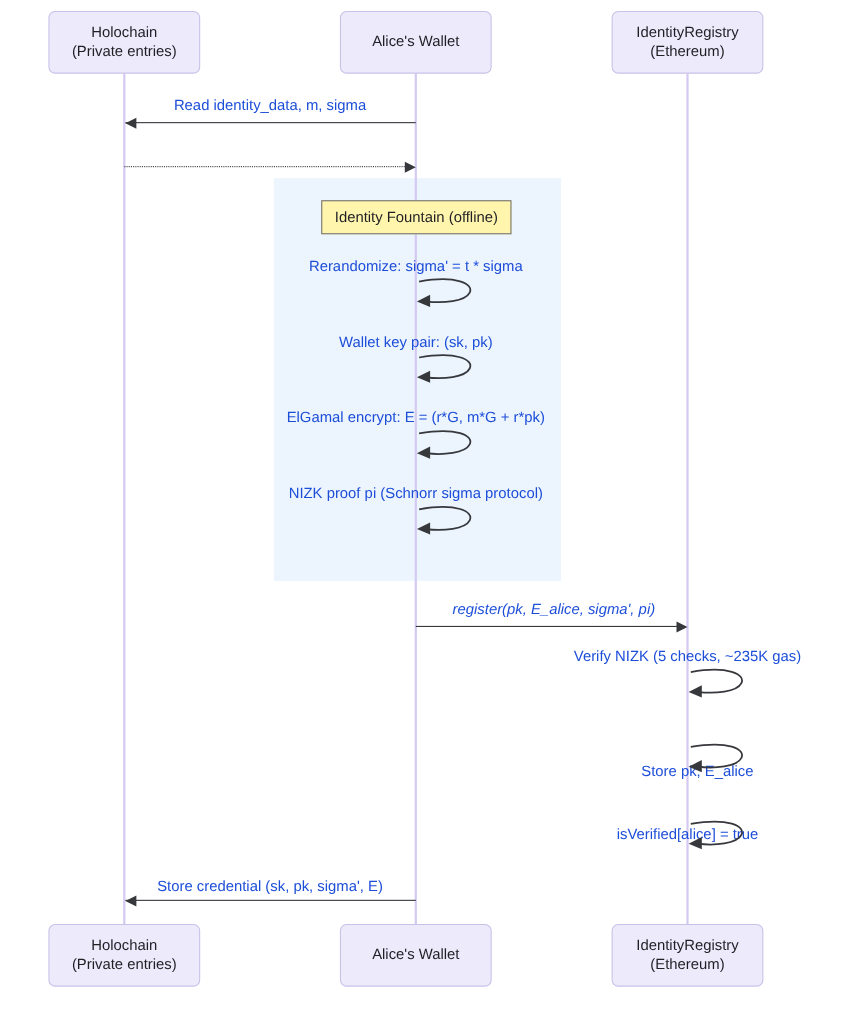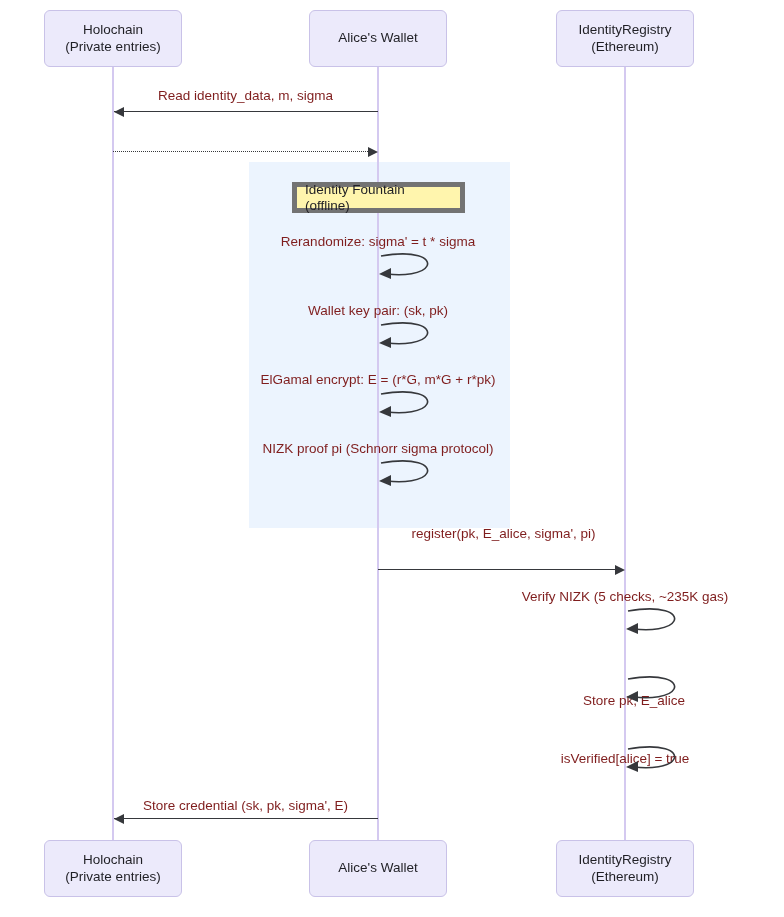--- a/index.html
+++ b/index.html
@@ -43,34 +43,34 @@
     background: #D4C9F0;
   }
   .rect-block {
     position: absolute;
     background: #ECF4FE;
   }
   .note-box {
     position: absolute;
     box-sizing: border-box;
     background: #FFF5AD;
-    border: 5px solid #737373;
+    border: 1px solid #737373;
     display: flex;
     align-items: center;
     justify-content: center;
     color: #1f1f24;
     font-size: 13.5px;
     line-height: 16px;
     padding: 0 8px;
   }
   .msg-label {
     position: absolute;
     font-size: 13.5px;
     line-height: 16px;
-    color: #7f1d1d;
+    color: #1d4ed8;
     white-space: nowrap;
     text-align: center;
   }
   .msg-line {
     position: absolute;
     height: 0;
     border-top: 1.6px solid #36383c;
   }
   .msg-line.dotted {
     border-top: 1.9px dotted #36383c;
@@ -149,21 +149,21 @@
   </div>
 
   <div class="msg-label" style="left:228px; top:441px; width:300px;">NIZK proof pi (Schnorr sigma protocol)</div>
   <div class="self-loop" style="left:375px; top:459px;">
     <svg width="60" height="28" viewBox="0 0 60 28">
       <path d="M 6 4 C 40 -2, 56 6, 52 14 C 48 22, 28 24, 12 22" fill="none" stroke="#36383c" stroke-width="1.6"></path>
       <path d="M 16 16 L 4 22 L 16 27 Z" fill="#36383c"></path>
     </svg>
   </div>
 
-  <div class="msg-label" style="left:378px; top:526px; width:251px;">register(pk, E_alice, sigma', pi)</div>
+  <div class="msg-label" style="left:378px; top:546px; width:251px;font-style:italic;">register(pk, E_alice, sigma', pi)</div>
   <div class="msg-line" style="left:378px; top:569px; width:238px;"></div>
   <div class="arrow-head right" style="left:615px; top:564.5px;"></div>
 
   <div class="msg-label" style="left:475px; top:589px; width:300px;">Verify NIZK (5 checks, ~235K gas)</div>
   <div class="self-loop" style="left:622px; top:607px;">
     <svg width="60" height="28" viewBox="0 0 60 28">
       <path d="M 6 4 C 40 -2, 56 6, 52 14 C 48 22, 28 24, 12 22" fill="none" stroke="#36383c" stroke-width="1.6"></path>
       <path d="M 16 16 L 4 22 L 16 27 Z" fill="#36383c"></path>
     </svg>
   </div>

